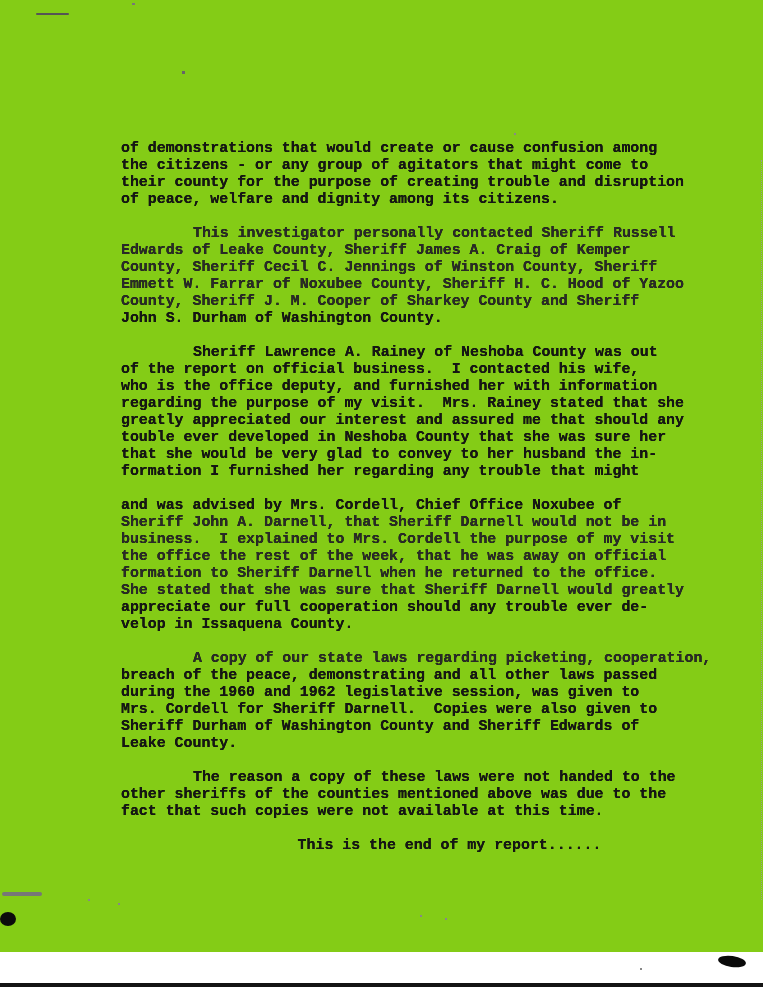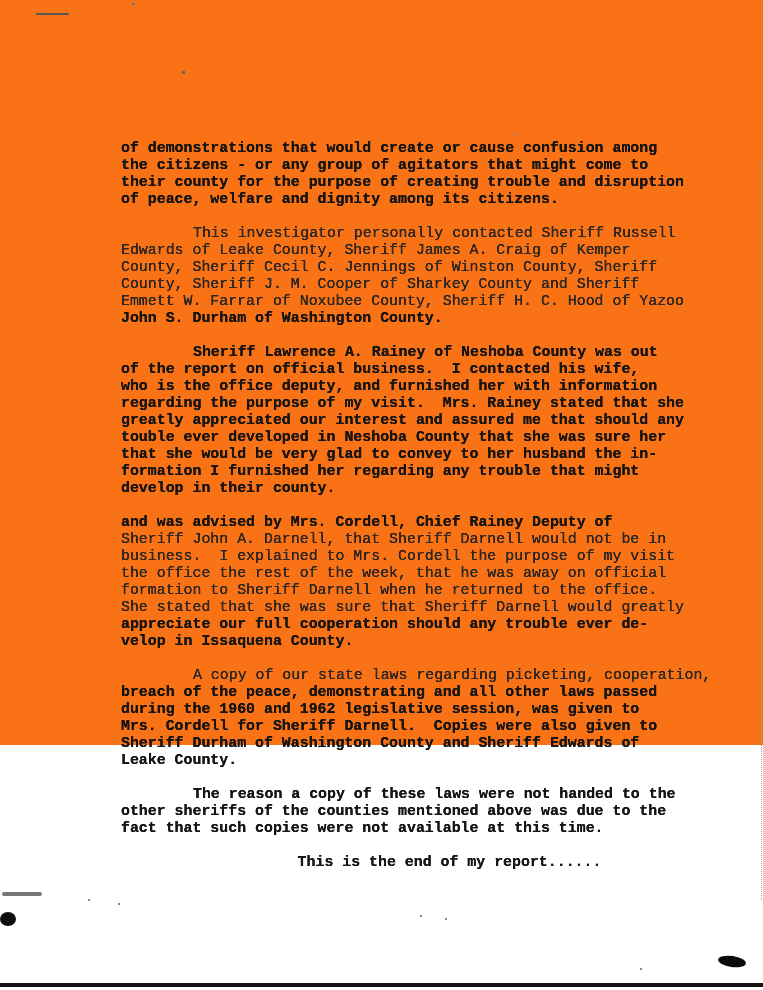--- a/index.html
+++ b/index.html
@@ -11,22 +11,22 @@
     width: 763px;
     height: 990px;
     position: relative;
     overflow: hidden;
     font-family: "Liberation Mono", "DejaVu Sans Mono", monospace;
     color: #1a1a1a;
   }
   .page {
     position: absolute;
     left: 0; top: 0;
-    width: 763px; height: 745px;
-    background: #f97316;
+    width: 763px; height: 952px;
+    background: #84cc16;
   }
   .text-block {
     position: absolute;
     left: 121px;
     top: 140px;
     width: 600px;
   }
   .para {
     margin: 0 0 17px 0;
   }
@@ -35,21 +35,21 @@
     white-space: pre;
     font-size: 14.9px;
     line-height: 17px;
     height: 17px;
     letter-spacing: 0px;
     font-weight: bold;
     color: #161616;
     text-shadow: 0 0 0.3px #000;
   }
   .line.light {
-    font-weight: normal;
+    font-weight: bold;
     color: #2a2a2a;
   }
   .indent { padding-left: 72px; }
   .closing { padding-left: 57px; text-align: center; }
 
   
   .artifact { position: absolute; background: #111; }
   .top-dash {
     left: 36px; top: 13px; width: 33px; height: 2px;
     background: #555; border-radius: 1px;
@@ -105,39 +105,38 @@
       <span class="line">of demonstrations that would create or cause confusion among</span>
       <span class="line">the citizens - or any group of agitators that might come to</span>
       <span class="line">their county for the purpose of creating trouble and disruption</span>
       <span class="line">of peace, welfare and dignity among its citizens.</span>
     </div>
 
     <div class="para">
       <span class="line light indent">This investigator personally contacted Sheriff Russell</span>
       <span class="line light">Edwards of Leake County, Sheriff James A. Craig of Kemper</span>
       <span class="line light">County, Sheriff Cecil C. Jennings of Winston County, Sheriff</span>
+      <span class="line light">Emmett W. Farrar of Noxubee County, Sheriff H. C. Hood of Yazoo</span>
       <span class="line light">County, Sheriff J. M. Cooper of Sharkey County and Sheriff</span>
-      <span class="line light">Emmett W. Farrar of Noxubee County, Sheriff H. C. Hood of Yazoo</span>
       <span class="line">John S. Durham of Washington County.</span>
     </div>
 
     <div class="para">
       <span class="line indent">Sheriff Lawrence A. Rainey of Neshoba County was out</span>
       <span class="line">of the report on official business.  I contacted his wife,</span>
       <span class="line">who is the office deputy, and furnished her with information</span>
       <span class="line">regarding the purpose of my visit.  Mrs. Rainey stated that she</span>
       <span class="line">greatly appreciated our interest and assured me that should any</span>
       <span class="line">touble ever developed in Neshoba County that she was sure her</span>
       <span class="line">that she would be very glad to convey to her husband the in-</span>
       <span class="line">formation I furnished her regarding any trouble that might</span>
-      <span class="line">develop in their county.</span>
     </div>
 
     <div class="para">
-      <span class="line">and was advised by Mrs. Cordell, Chief Rainey Deputy of</span>
+      <span class="line">and was advised by Mrs. Cordell, Chief Office Noxubee of</span>
       <span class="line light">Sheriff John A. Darnell, that Sheriff Darnell would not be in</span>
       <span class="line light">business.  I explained to Mrs. Cordell the purpose of my visit</span>
       <span class="line light">the office the rest of the week, that he was away on official</span>
       <span class="line light">formation to Sheriff Darnell when he returned to the office.</span>
       <span class="line light">She stated that she was sure that Sheriff Darnell would greatly</span>
       <span class="line">appreciate our full cooperation should any trouble ever de-</span>
       <span class="line">velop in Issaquena County.</span>
     </div>
 
     <div class="para">

